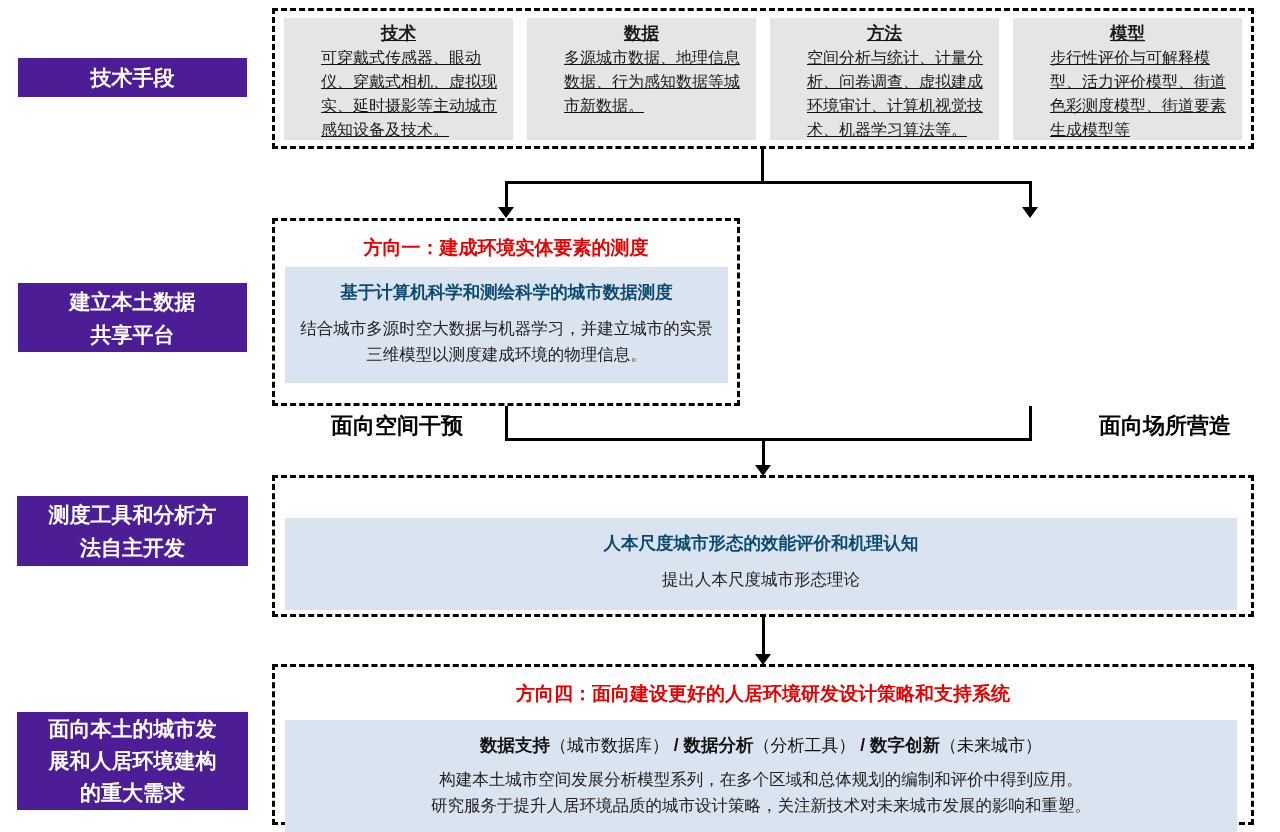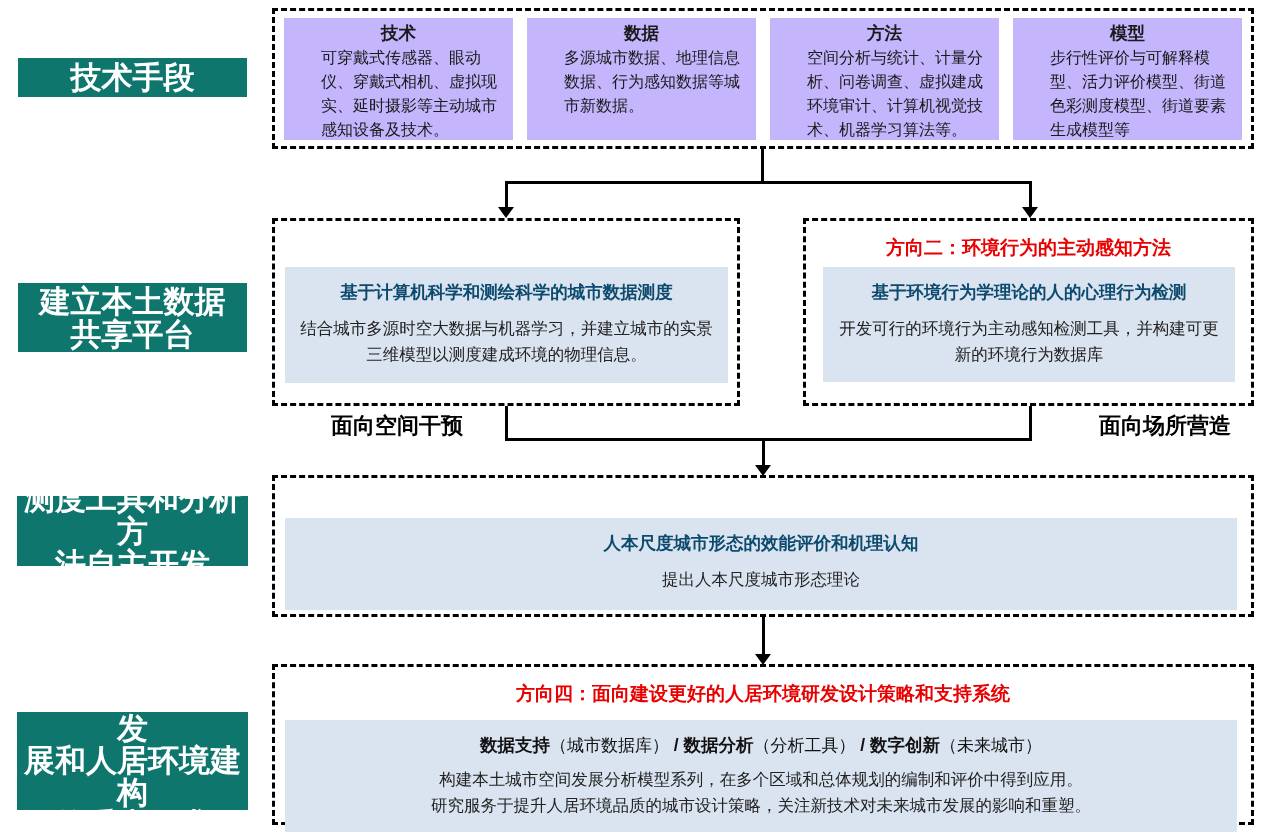--- a/index.html
+++ b/index.html
@@ -1,29 +1,29 @@
 <!DOCTYPE html>
 <html><head>
 <meta charset="utf-8">
 <style>
   html,body { margin:0; padding:0; background:#ffffff; }
   .canvas {
     position:relative; width:1280px; height:832px; background:#ffffff;
     font-family:"Liberation Sans","DejaVu Sans",sans-serif; overflow:hidden; color:#111;
   }
   .side-label {
-    position:absolute; background:#0f766e; color:#fff;
+    position:absolute; background:#4c1d95; color:#fff;
     display:flex; align-items:center; justify-content:center;
-    text-align:center; font-weight:bold; font-size:31px; line-height:33px;
+    text-align:center; font-weight:bold; font-size:21px; line-height:33px;
     white-space:pre-line;
   }
   .side-label.tight { line-height:32px; }
   .dashed-box { position:absolute; border:3px dashed #000; box-sizing:border-box; background:#fff; }
   .orange-row { position:absolute; left:9px; right:9px; top:7px; height:122px; display:flex; gap:14px; }
-  .orange-box { flex:1; background:#c4b5fd; padding:2px 9px 12px 9px; box-sizing:border-box; }
+  .orange-box { flex:1; background:#e5e5e5; padding:2px 9px 12px 9px; box-sizing:border-box;text-decoration:underline; }
   .orange-title { text-align:center; font-weight:bold; font-size:17.5px; line-height:26px; color:#1a1a1a; }
   .orange-body { font-size:16px; line-height:24px; color:#1a1a1a; text-align:left;margin-left:28px; }
   .red-title { position:absolute; left:0; right:0; top:14px; text-align:center; color:#e90000; font-weight:bold; font-size:19px; }
   .blue-box { position:absolute; background:#dae3f0; box-sizing:border-box; text-align:center; padding:0 12px; }
   .blue-title { font-weight:bold; font-size:17.5px; color:#0c4a6e; margin-top:13px; }
   .blue-body { font-size:16.5px; line-height:26px; color:#222; margin-top:11px; white-space:pre-line; }
   .headline { margin-top:13px; font-size:17px; color:#111; }
   .headline .b { font-weight:bold; font-size:17.5px; }
   .tag { position:absolute; font-weight:bold; font-size:22px; color:#000; }
   .hline, .vline { position:absolute; background:#000; }
@@ -61,33 +61,27 @@
         <div class="orange-body">空间分析与统计、计量分析、问卷调查、虚拟建成环境审计、计算机视觉技术、机器学习算法等。</div>
       </div>
       <div class="orange-box">
         <div class="orange-title">模型</div>
         <div class="orange-body">步行性评价与可解释模型、活力评价模型、街道色彩测度模型、街道要素生成模型等</div>
       </div>
     </div>
   </div>
 
   <div class="dashed-box" style="left:272px; top:218px; width:468px; height:188px;">
+    <div class="red-title">方向一：建成环境实体要素的测度</div>
     <div class="blue-box" style="left:10px; top:46px; width:443px; height:116px;">
       <div class="blue-title">基于计算机科学和测绘科学的城市数据测度</div>
       <div class="blue-body">结合城市多源时空大数据与机器学习，并建立城市的实景三维模型以测度建成环境的物理信息。</div>
     </div>
   </div>
 
-  <div class="dashed-box" style="left:803px; top:218px; width:451px; height:188px;">
-    <div class="red-title">方向二：环境行为的主动感知方法</div>
-    <div class="blue-box" style="left:17px; top:46px; width:412px; height:115px;">
-      <div class="blue-title">基于环境行为学理论的人的心理行为检测</div>
-      <div class="blue-body">开发可行的环境行为主动感知检测工具，并构建可更新的环境行为数据库</div>
-    </div>
-  </div>
 
   <div class="tag" style="left:331px; top:411px;">面向空间干预</div>
   <div class="tag" style="left:1099px; top:411px;">面向场所营造</div>
 
   <div class="dashed-box" style="left:272px; top:475px; width:982px; height:142px;">
     <div class="blue-box" style="left:10px; top:40px; width:952px; height:92px;">
       <div class="blue-title">人本尺度城市形态的效能评价和机理认知</div>
       <div class="blue-body">提出人本尺度城市形态理论</div>
     </div>
   </div>

